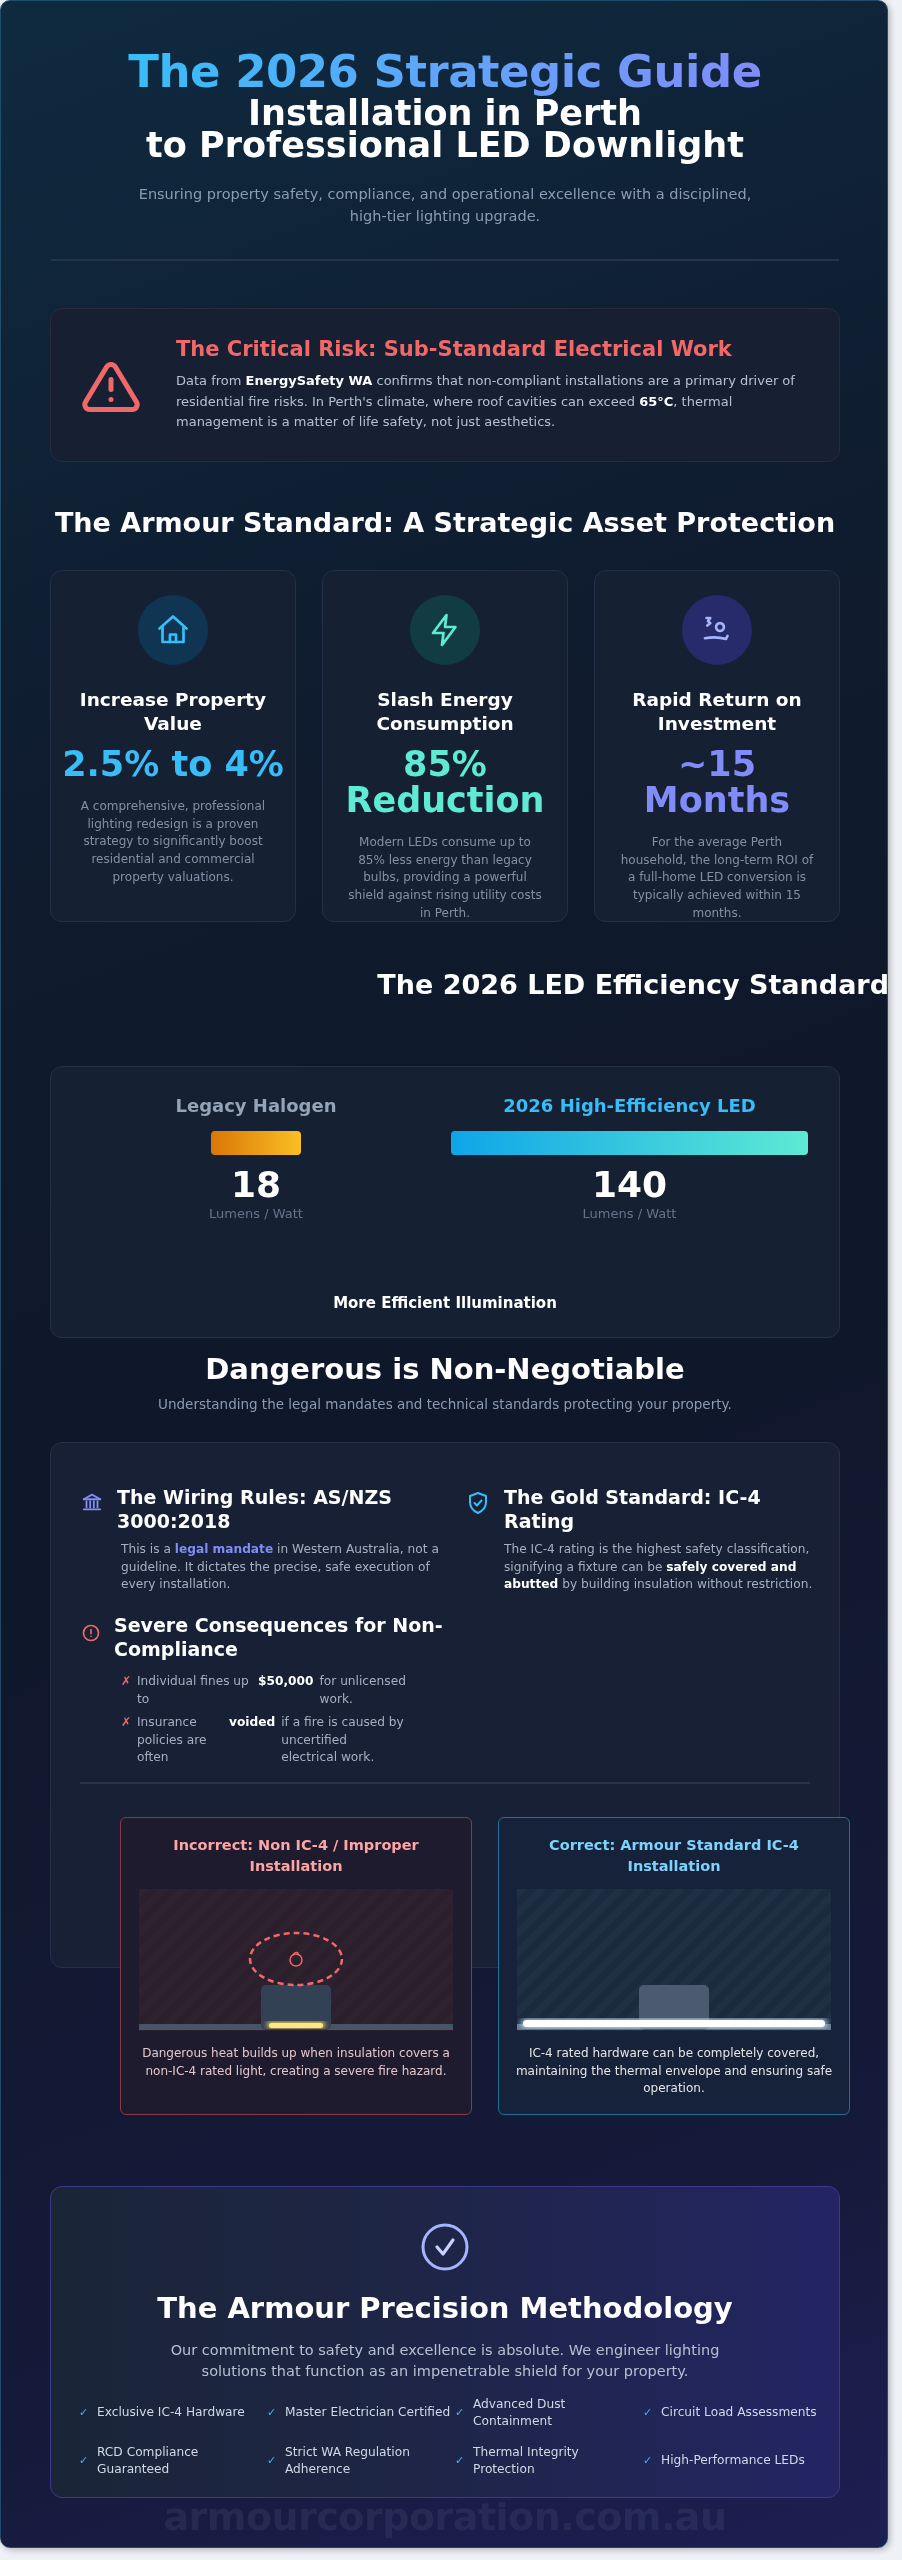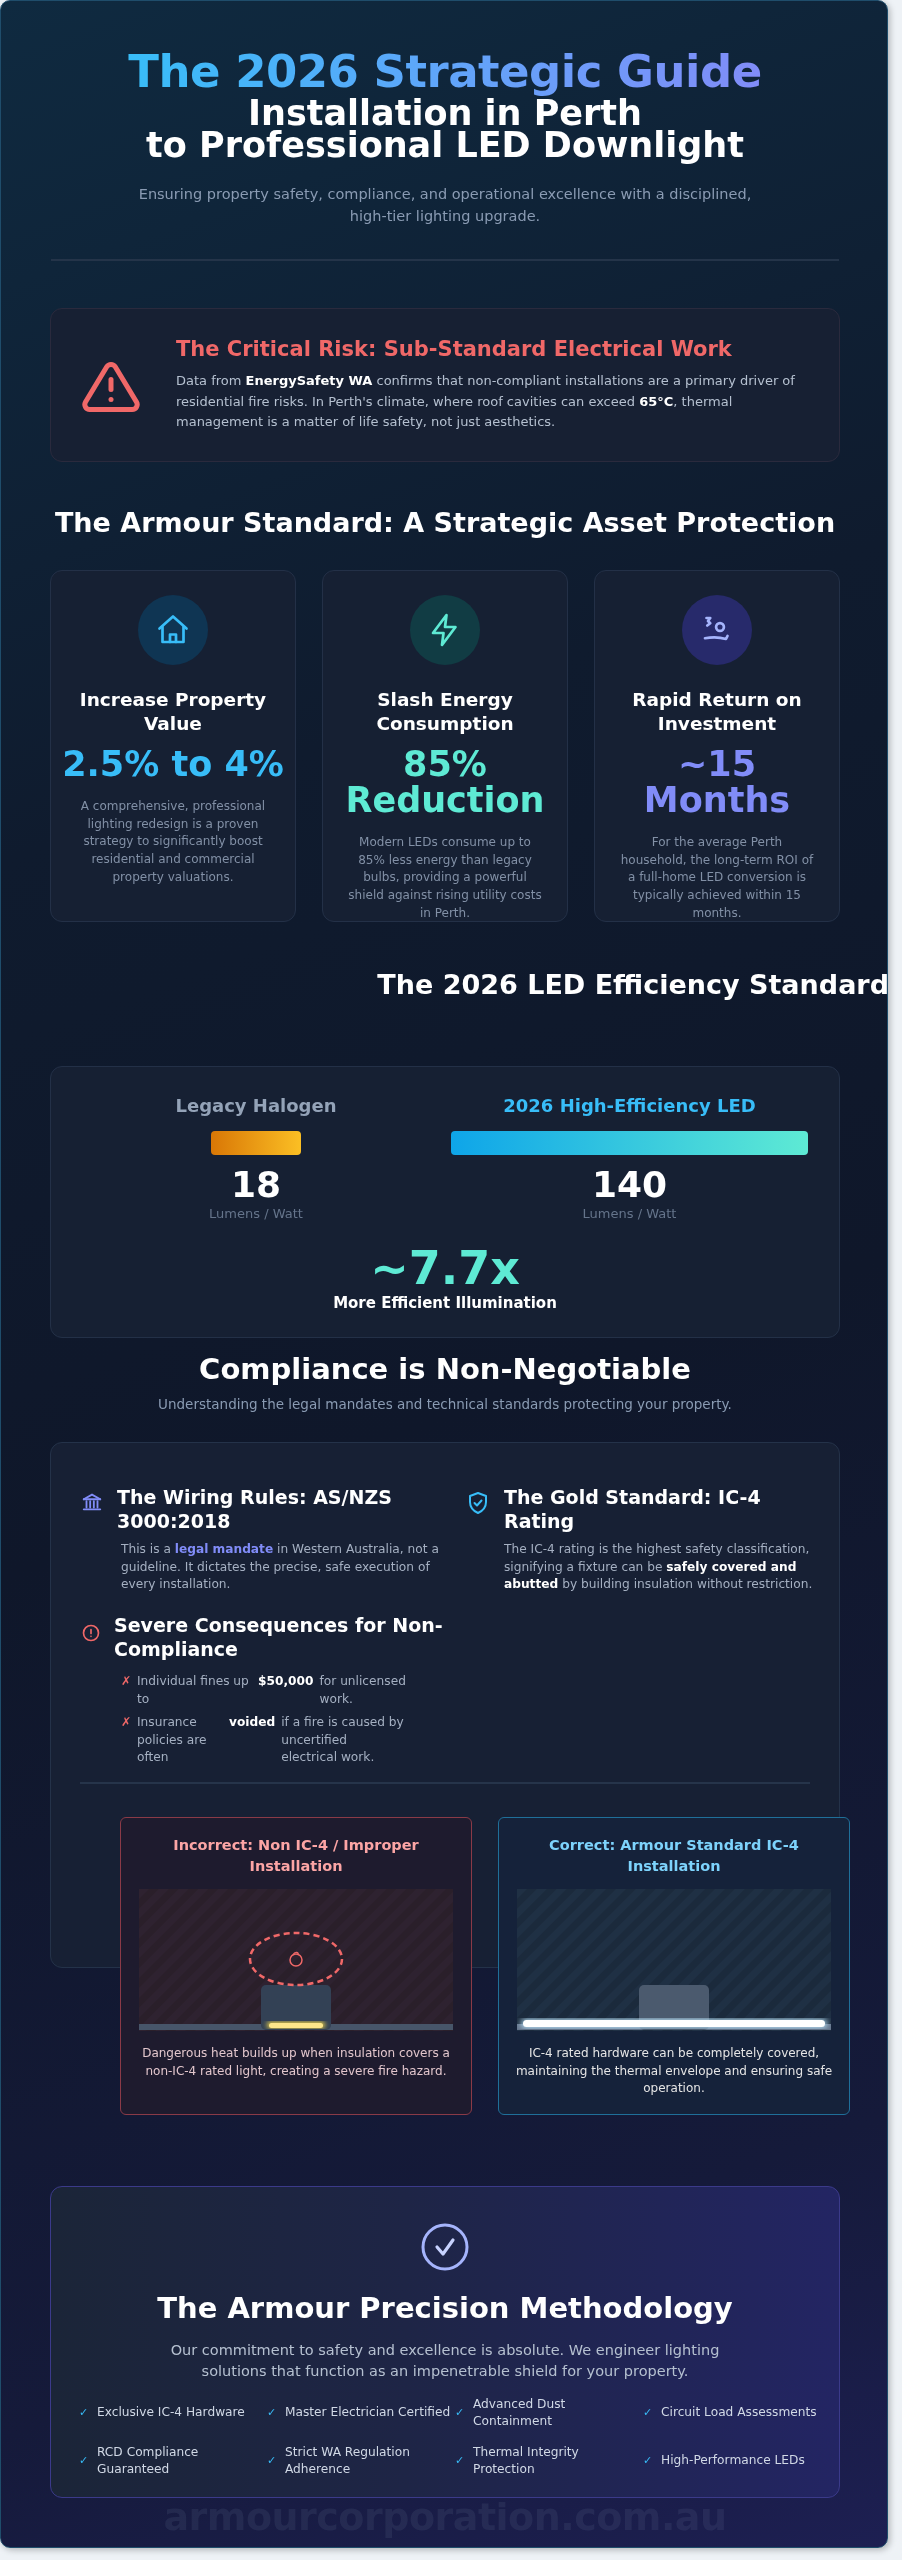--- a/index.html
+++ b/index.html
@@ -173,25 +173,24 @@
       <div class="eff-bar" style="width:90px; background:linear-gradient(90deg,#d97706,#fbbf24);"></div>
       <div class="eff-num">18</div>
       <div class="eff-unit">Lumens / Watt</div>
     </div>
     <div class="eff-col" style="left:400px; width:357px;">
       <div class="eff-label" style="color:#38bdf8;">2026 High-Efficiency LED</div>
       <div class="eff-bar" style="width:357px; background:linear-gradient(90deg,#0ea5e9,#5eead4);"></div>
       <div class="eff-num">140</div>
       <div class="eff-unit">Lumens / Watt</div>
     </div>
-    <div class="eff-mult">~7.7x</div>
     <div class="eff-mult-label">More Efficient Illumination</div>
   </section>
 
-  <h2 class="sec-title" style="top:1351px; font-size:29px;">Compliance is Non-Negotiable</h2>
+  <h2 class="sec-title" style="top:1351px; font-size:29px;">Dangerous is Non-Negotiable</h2>
   <p class="sec-sub" style="top:1395px;">Understanding the legal mandates and technical standards protecting your property.</p>
 
   <section class="comp">
     <div class="rule" style="left:30px; top:42px; width:370px; height:110px;">
       <svg class="rule-icon" style="width:22px;height:22px;top:6px;" viewBox="0 0 24 24" fill="none" stroke="#818cf8" stroke-width="2" stroke-linecap="round">
         <path d="M3 9 12 4l9 5"></path>
           <line x1="3" y1="9" x2="21" y2="9"></line>
           <line x1="6" y1="11" x2="6" y2="18"></line>
           <line x1="10" y1="11" x2="10" y2="18"></line>
           <line x1="14" y1="11" x2="14" y2="18"></line>

